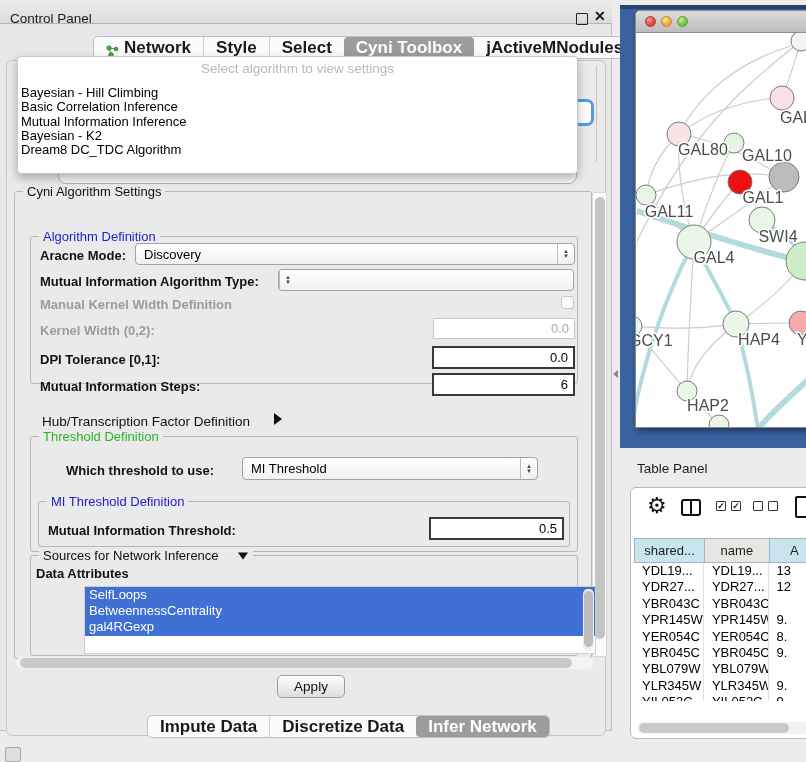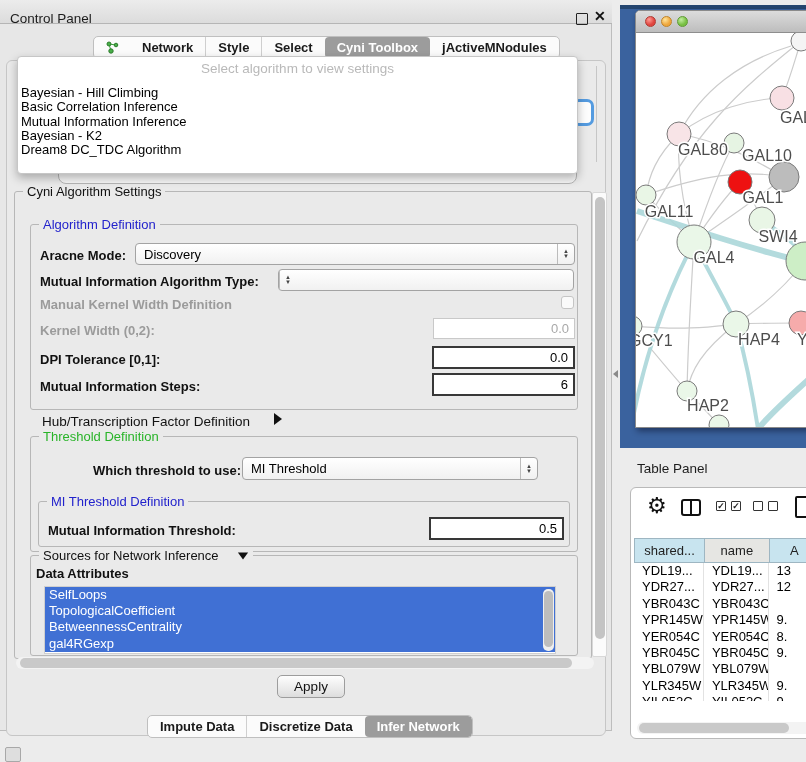--- a/index.html
+++ b/index.html
@@ -7,21 +7,21 @@
   .abs{position:absolute;}
   
   .cp-window{left:0;top:7;width:612px;height:731px;background:#e7e7e7;border:1px solid #bdbdbd;border-left:none;box-sizing:border-box;}
   .cp-titlebar{left:0;top:7;width:612px;height:24px;background:linear-gradient(#ececec,#dcdcdc);border-bottom:1px solid #b5b5b5;box-sizing:border-box;}
   .cp-title{left:10px;top:11px;font-size:13.5px;color:#1c1c1c;}
   .float-btn{left:576px;top:13px;width:10px;height:10px;border:1.5px solid #222;border-radius:1px;background:transparent;}
   .close-btn{left:594px;top:8px;font-size:14px;font-weight:bold;color:#111;cursor:default;}
   .top-tick{left:12px;top:0;width:2px;height:6px;background:#666;}
   
   .seg-bar{display:flex;align-items:stretch;background:#fbfbfb;border:1px solid #bfbfbf;border-radius:5px;height:23px;box-sizing:border-box;overflow:hidden;}
-  .seg-bar .tab{display:flex;align-items:center;gap:23px;padding:0 12px;font-size:13px;font-weight:600;color:#1a1a1a;white-space:nowrap;}
+  .seg-bar .tab{display:flex;align-items:flex-end;gap:5px;padding:0 12px;font-size:17px;font-weight:600;color:#1a1a1a;white-space:nowrap;}
   .seg-bar .tab + .tab{border-left:1px solid #cfcfcf;}
   .seg-bar .tab.active{background:#9c9c9c;color:#fff;border-left:none;border-radius:4px;}
   .seg-bar .tab.active + .tab{border-left:none;}
   #top-tabs{left:93px;top:36px;}
   #bottom-tabs{left:147px;top:715px;}
   .net-ico svg{display:block;}
   
   .inner-panel{left:6px;top:60px;width:600px;height:676px;background:#eaeaea;border:1px solid #c6c6c6;border-radius:6px;box-sizing:border-box;}
   
   .popup{left:17px;top:56px;width:561px;height:118px;background:#fff;border:1px solid #c6c6c6;border-radius:4px;box-shadow:0 4px 10px rgba(0,0,0,.28);z-index:30;box-sizing:border-box;}
@@ -50,21 +50,21 @@
   .tfield.dis{border:1px solid #c9c9c9;color:#a9a9a9;}
   .chk{width:13px;height:13px;border:1px solid #c5c5c5;border-radius:3px;background:#fafafa;box-sizing:border-box;}
   .tri-right{width:0;height:0;border-left:8px solid #111;border-top:6px solid transparent;border-bottom:6px solid transparent;display:inline-block;}
   .tri-down{width:0;height:0;border-top:8px solid #111;border-left:6px solid transparent;border-right:6px solid transparent;display:inline-block;}
   
   .vtrack{background:#fbfbfb;border:1px solid #d8d8d8;border-radius:2px;box-sizing:border-box;}
   .vthumb{position:absolute;left:2px;width:10px;background:#c4c4c4;border-radius:6px;}
   .htrack{background:#f3f3f3;border-radius:6px;}
   .hthumb{position:absolute;top:1px;height:10px;background:#c9c9c9;border-radius:5px;}
   
-  .attr-list{background:#fff;border:1px solid #cfcfcf;box-sizing:border-box;overflow:hidden;}
+  .attr-list{background:#fff;border:1px solid #cfcfcf;box-sizing:border-box;overflow:hidden;margin-left:40px;}
   .attr-item{height:16.2px;line-height:16.2px;font-size:13px;padding-left:4px;color:#fff;background:#4070d4;white-space:nowrap;}
   
   .btn{background:linear-gradient(#fefefe,#dddddd);border:1px solid #9d9d9d;border-radius:5px;font-size:13.5px;color:#111;display:flex;align-items:center;justify-content:center;box-sizing:border-box;}
   
   .desktop-blue{left:620px;top:5px;width:186px;height:443px;background:#3a629e;border-top:4px solid #24456f;box-sizing:border-box;}
   .net-window{left:635px;top:10px;width:175px;height:418px;background:#fff;border:1px solid #8a8a8a;border-radius:5px 0 0 0;box-shadow:2px 3px 6px rgba(0,0,20,.45);box-sizing:border-box;overflow:hidden;}
   .net-titlebar{position:absolute;left:0;top:0;width:100%;height:22px;background:linear-gradient(#dcdcdc,#bdbdbd);border-bottom:1px solid #8e8e8e;box-sizing:border-box;}
   .tl{position:absolute;top:5px;width:11px;height:11px;border-radius:50%;box-sizing:border-box;}
   .tl.red{left:9px;background:radial-gradient(circle at 35% 30%,#ff9b94,#e0453f 60%);border:1px solid #b03a32;}
   .tl.yellow{left:25px;background:radial-gradient(circle at 35% 30%,#ffe49a,#efa63b 60%);border:1px solid #c08428;}
@@ -144,21 +144,21 @@
 </div>
 
 <div class="abs grp" style="left:14px;top:191px;width:578px;height:468px;">
   <span class="grp-title">Cyni Algorithm Settings</span>
 </div>
 
 <div class="abs vtrack" style="left:592px;top:192px;width:15px;height:465px;">
   <div class="vthumb" style="top:4px;height:442px;"></div>
 </div>
 
-<div class="abs grp" style="left:30px;top:224px;width:548px;height:186px;">
+<div class="abs grp" style="left:30px;top:236px;width:548px;height:148px;">
   <span class="grp-title blue">Algorithm Definition</span>
 </div>
 
 <div class="abs lbl" style="left:40px;top:248px;">Aracne Mode:</div>
 <div class="abs combo" style="left:135px;top:243px;width:440px;height:22px;">
   <span class="val">Discovery</span>
   <span class="stepper">▲<br>▼</span>
 </div>
 
 <div class="abs lbl" style="left:40px;top:274px;">Mutual Information Algorithm Type:</div>
@@ -178,21 +178,21 @@
 <div class="abs lbl" style="left:40px;top:379px;">Mutual Information Steps:</div>
 <div class="abs tfield dark" style="left:432px;top:373px;width:143px;height:23px;">6</div>
 
 <div class="abs lbl plain" style="left:42px;top:414px;font-size:13.5px;">Hub/Transcription Factor Definition</div>
 <div class="abs tri-right" style="left:274px;top:413px;"></div>
 
 <div class="abs grp" style="left:30px;top:436px;width:548px;height:116px;">
   <span class="grp-title green">Threshold Definition</span>
 </div>
 
-<div class="abs lbl" style="left:93px;top:463px;">Which threshold to use:</div>
+<div class="abs lbl" style="left:66px;top:463px;">Which threshold to use:</div>
 <div class="abs combo" style="left:242px;top:457px;width:296px;height:23px;">
   <span class="val">MI Threshold</span>
   <span class="stepper">▲<br>▼</span>
 </div>
 
 <div class="abs grp" style="left:38px;top:501px;width:532px;height:46px;">
   <span class="grp-title blue">MI Threshold Definition</span>
 </div>
 <div class="abs lbl" style="left:48px;top:523px;">Mutual Information Threshold:</div>
 <div class="abs tfield dark" style="left:429px;top:517px;width:135px;height:23px;">0.5</div>
@@ -200,21 +200,20 @@
 <div class="abs grp" style="left:30px;top:555px;width:548px;height:101px;">
   <span class="grp-title" style="display:flex;align-items:center;gap:18px;">
     <span>Sources for Network Inference</span>
     <span class="tri-down" style="transform:scale(.85);"></span>
   </span>
 </div>
 <div class="abs lbl" style="left:36px;top:566px;">Data Attributes</div>
 <div class="abs attr-list" style="left:44px;top:586px;width:512px;height:68px;">
   <div id="attr-items">
       <div class="attr-item">SelfLoops</div>
-      <div class="attr-item">TopologicalCoefficient</div>
       <div class="attr-item">BetweennessCentrality</div>
       <div class="attr-item">gal4RGexp</div>
     </div>
   <div style="position:absolute;right:1px;top:2px;width:11px;height:62px;background:#efefef;border-radius:5px;">
     <div style="position:absolute;left:1px;top:2px;width:9px;height:56px;background:#bdbdbd;border-radius:5px;"></div>
   </div>
 </div>
 
 <div class="abs htrack" style="left:16px;top:657px;width:578px;height:12px;">
   <div class="hthumb" style="left:4px;width:552px;"></div>

